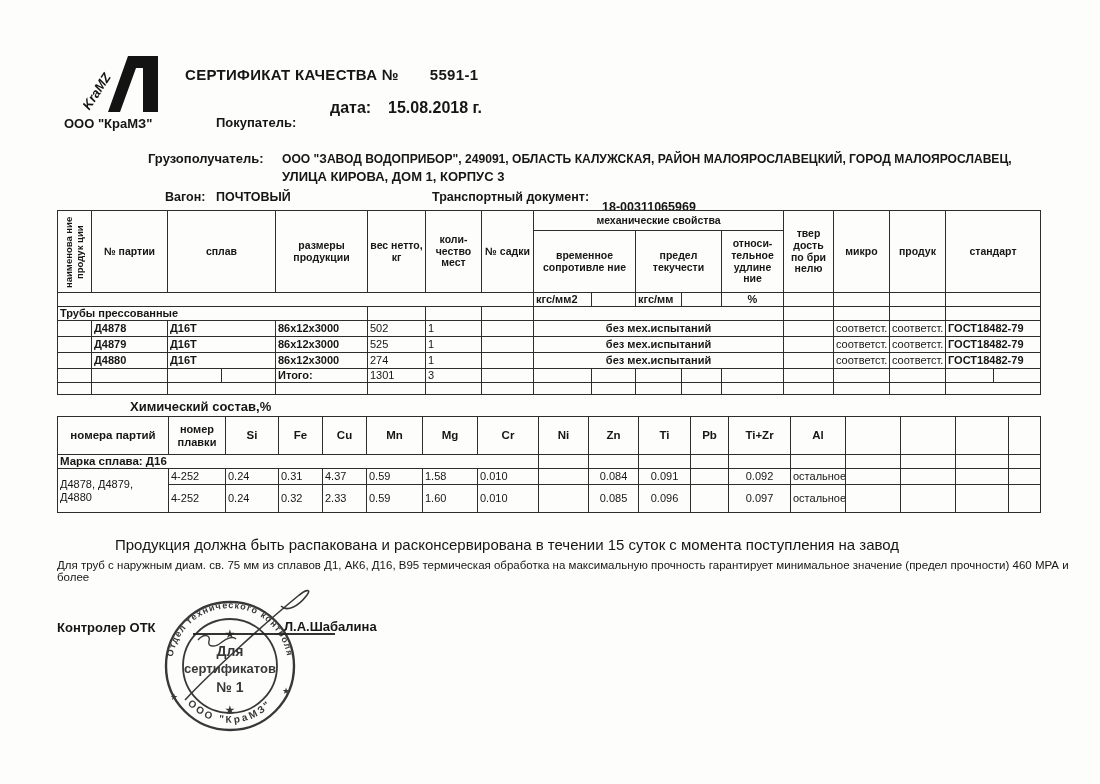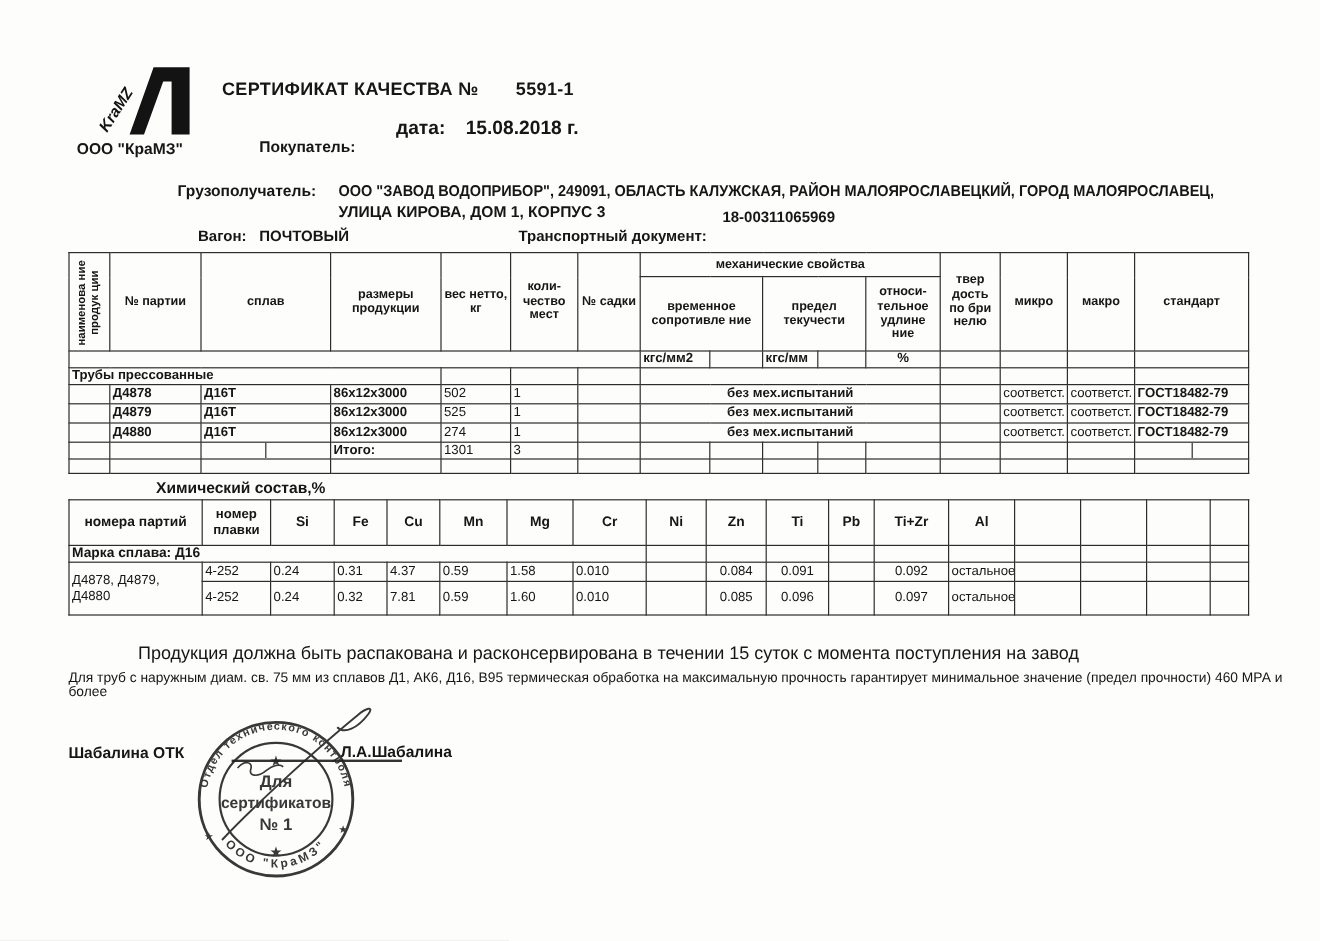--- a/index.html
+++ b/index.html
@@ -56,21 +56,21 @@
   </div>
   <div class="abs b" style="left:216px;top:115px;font-size:13px">Покупатель:</div>
 
   <div class="abs b" style="left:148px;top:151px;font-size:13px">Грузополучатель:</div>
   <div class="abs b cond" style="left:282px;top:151px;font-size:13px">ООО "ЗАВОД ВОДОПРИБОР", 249091, ОБЛАСТЬ КАЛУЖСКАЯ, РАЙОН МАЛОЯРОСЛАВЕЦКИЙ, ГОРОД МАЛОЯРОСЛАВЕЦ,</div>
   <div class="abs b" style="left:282px;top:169px;font-size:13px">УЛИЦА КИРОВА, ДОМ 1, КОРПУС 3</div>
 
   <div class="abs b" style="left:165px;top:190px;font-size:12.5px">Вагон:</div>
   <div class="abs b" style="left:216px;top:190px;font-size:12.5px">ПОЧТОВЫЙ</div>
   <div class="abs b" style="left:432px;top:190px;font-size:12.5px">Транспортный документ:</div>
-  <div class="abs b" style="left:602px;top:174px;font-size:12.5px">18-00311065969</div>
+  <div class="abs b" style="left:602px;top:200px;font-size:12.5px">18-00311065969</div>
 
   <table class="mt abs" style="left:57px;top:210px;width:983px">
     <colgroup>
       <col style="width:34px">
         <col style="width:76px">
         <col style="width:108px">
         <col style="width:92px">
       <col style="width:58px">
         <col style="width:56px">
         <col style="width:52px">
@@ -91,21 +91,21 @@
           </th>
       <th rowspan="2">№ партии</th>
       <th rowspan="2">сплав</th>
       <th rowspan="2">размеры продукции</th>
       <th rowspan="2">вес нетто, кг</th>
       <th rowspan="2">коли- чество мест</th>
       <th rowspan="2">№ садки</th>
       <th colspan="5">механические свойства</th>
       <th rowspan="2">твер дость по бри нелю</th>
       <th rowspan="2">микро</th>
-      <th rowspan="2">макро</th>
+      <th rowspan="2">продук</th>
       <th rowspan="2">стандарт</th>
     </tr>
     <tr style="height:62px">
       <th colspan="2">временное сопротивле ние</th>
       <th colspan="2">предел текучести</th>
       <th>относи- тельное удлине ние</th>
     </tr>
     <tr style="height:14px">
       <td colspan="7"></td>
       <td class="units">кгс/мм2</td>
@@ -287,42 +287,42 @@
       <td class="rest">остальное</td>
       <td></td>
           <td></td>
       <td></td>
           <td></td>
     </tr>
     <tr style="height:28px">
       <td class="chv">4-252</td>
       <td class="chv">0.24</td>
       <td class="chv">0.32</td>
-      <td class="chv">7.81</td>
+      <td class="chv">2.33</td>
       <td class="chv">0.59</td>
       <td class="chv">1.60</td>
       <td class="chv">0.010</td>
       <td class="chv"></td>
       <td class="chv cen">0.085</td>
       <td class="chv cen">0.096</td>
       <td class="chv"></td>
       <td class="chv cen">0.097</td>
       <td class="rest">остальное</td>
       <td></td>
           <td></td>
       <td></td>
           <td></td>
     </tr>
   </tbody>
     </table>
 
   <div class="abs note1" style="left:115px;top:536px">Продукция должна быть распакована и расконсервирована в течении 15 суток с момента поступления на завод</div>
   <div class="abs note2" style="left:57px;top:559px">Для труб с наружным диам. св. 75 мм из сплавов Д1, АК6, Д16, В95 термическая обработка на максимальную прочность гарантирует минимальное значение (предел прочности) 460 МРА и более</div>
 
-  <div class="abs b" style="left:57px;top:620px;font-size:13px">Шабалина ОТК</div>
+  <div class="abs b" style="left:57px;top:620px;font-size:13px">Контролер ОТК</div>
   <div class="abs sigline" style="left:193px;top:633px;width:142px"></div>
   <div class="abs b" style="left:284px;top:619px;font-size:13px;z-index:1">Л.А.Шабалина</div>
 
   <svg class="abs" style="left:140px;top:578px;z-index:2;opacity:.9" width="210" height="180" viewBox="0 0 210 180">
     <defs>
       <path id="arcTop" d="M 37.4,112.5 A 58 58 0 1 1 142.6,112.5"></path>
       <path id="arcBot" d="M 41,117 A 57 57 0 0 0 139,117"></path>
     </defs>
     <circle cx="90" cy="88" r="64" fill="none" stroke="#232323" stroke-width="2.4"></circle>
     <circle cx="90" cy="88" r="47" fill="none" stroke="#232323" stroke-width="1.8"></circle>

